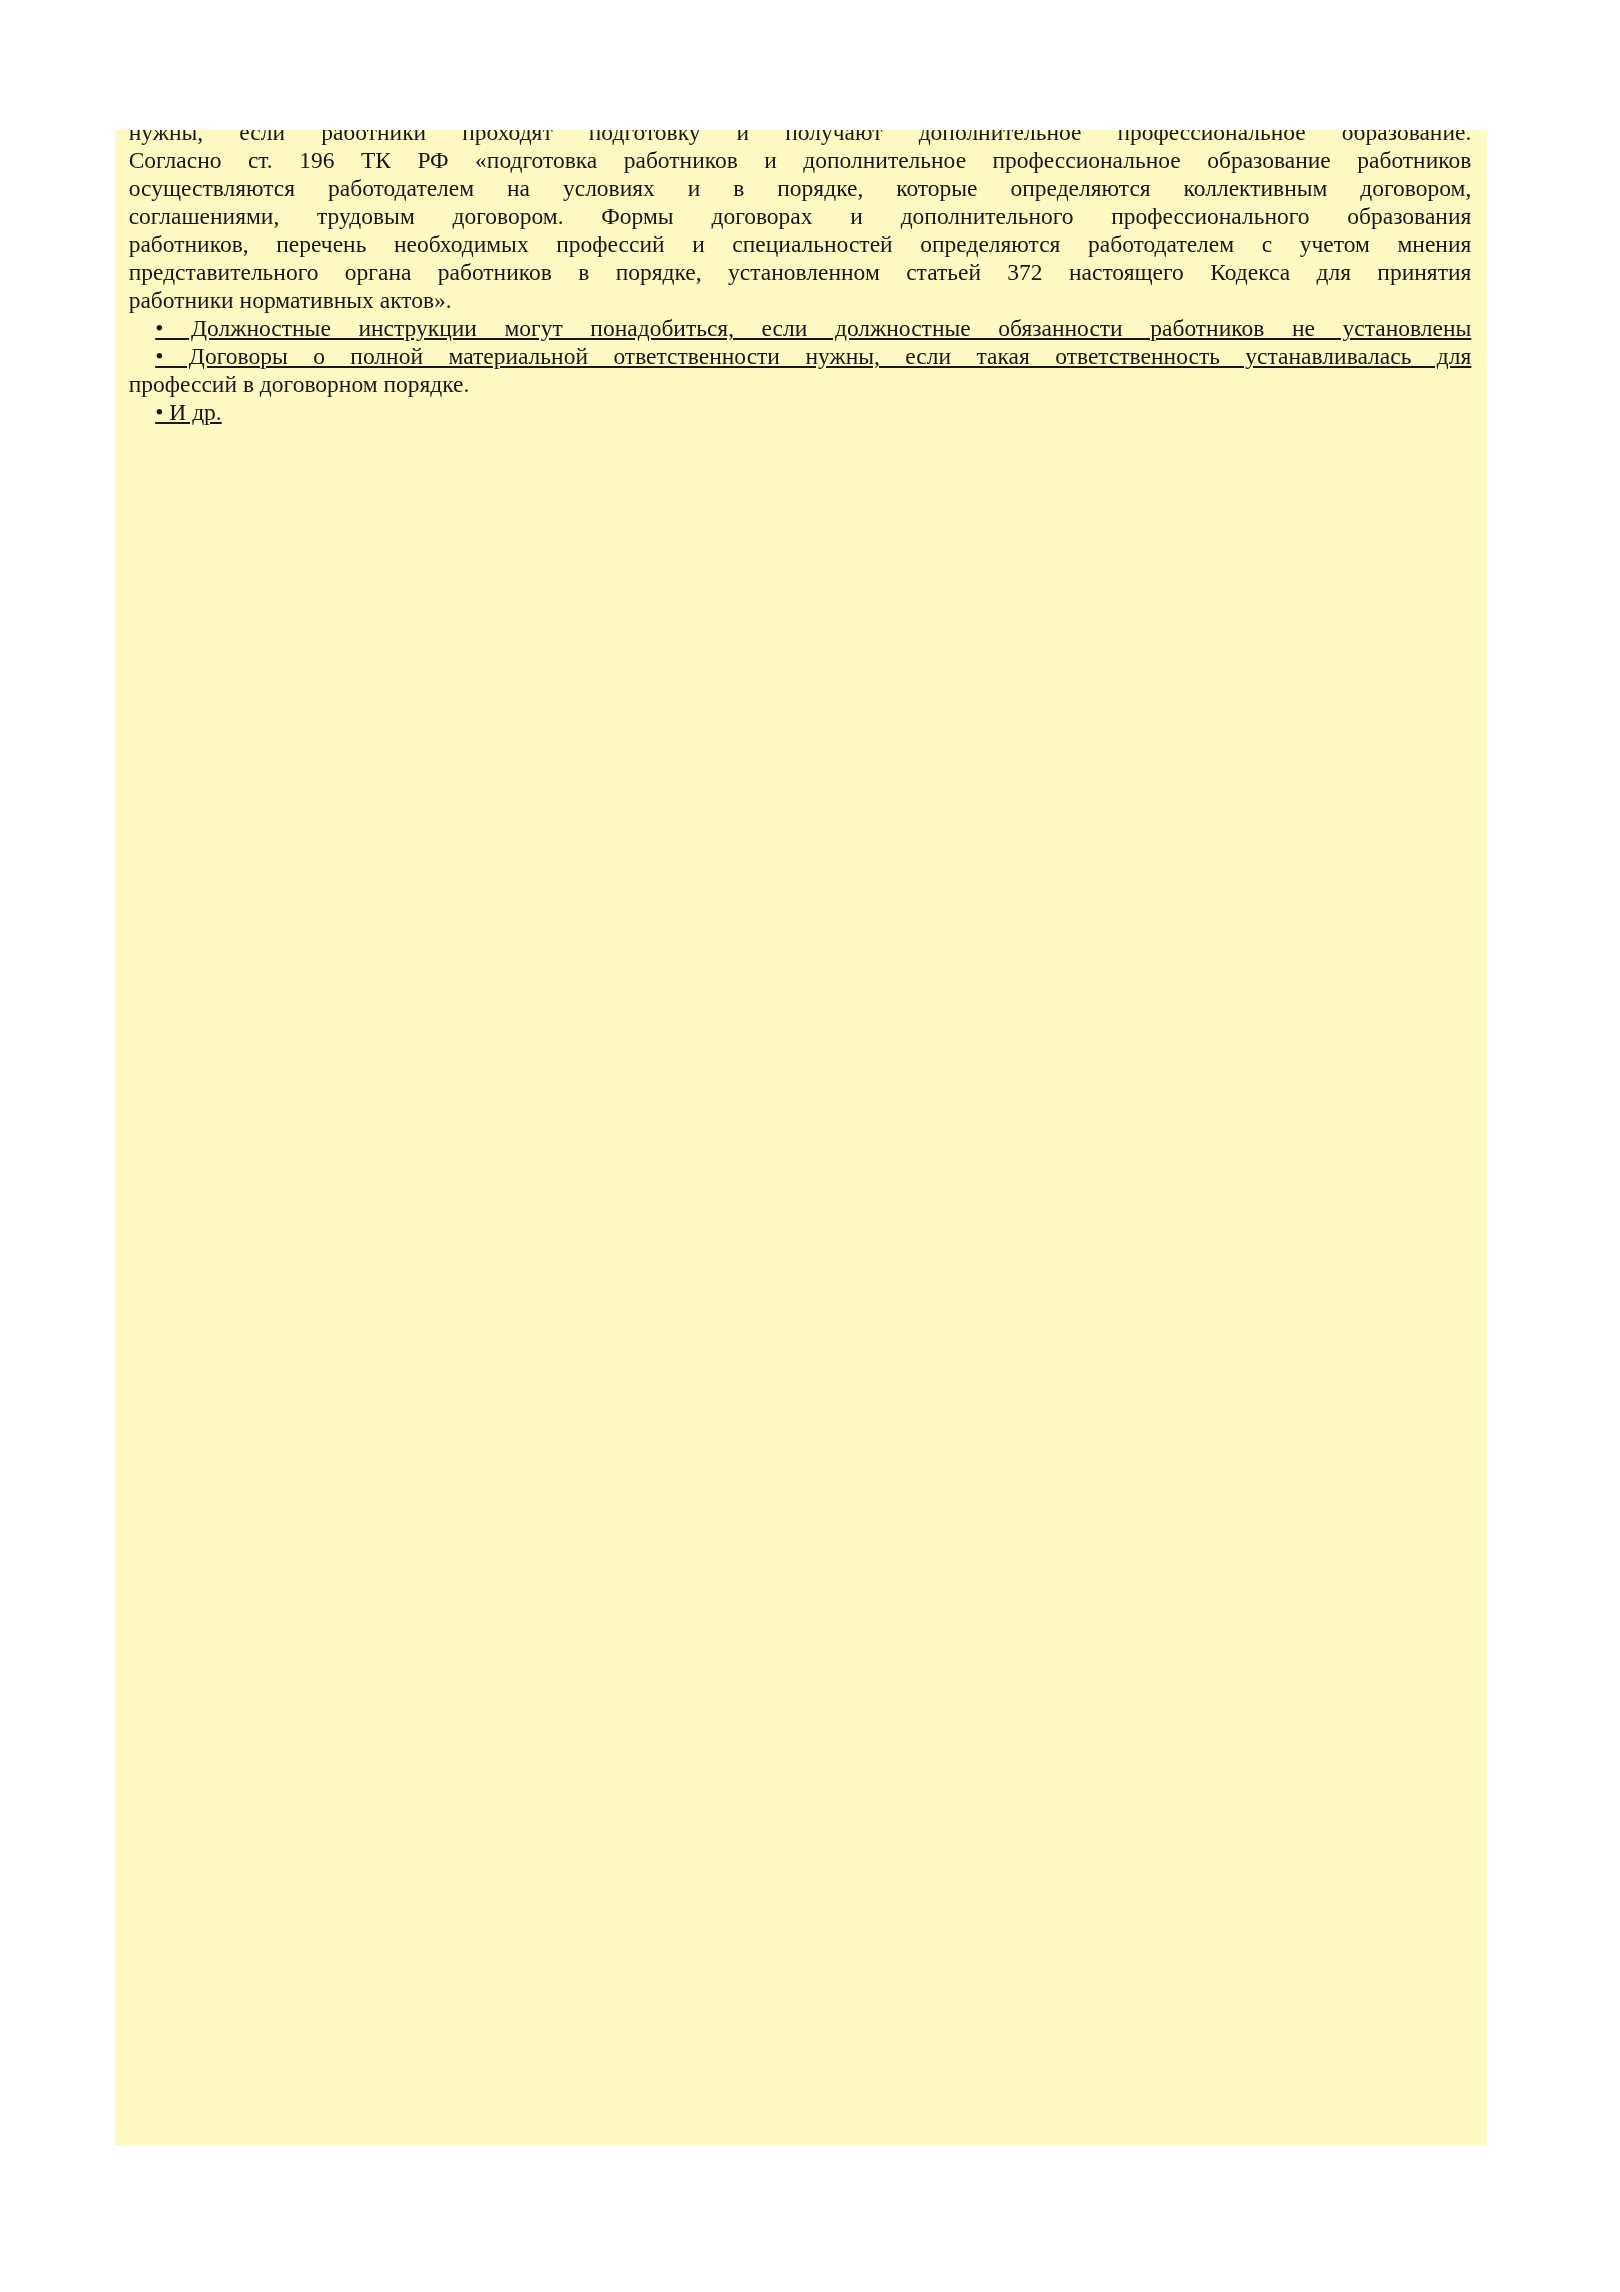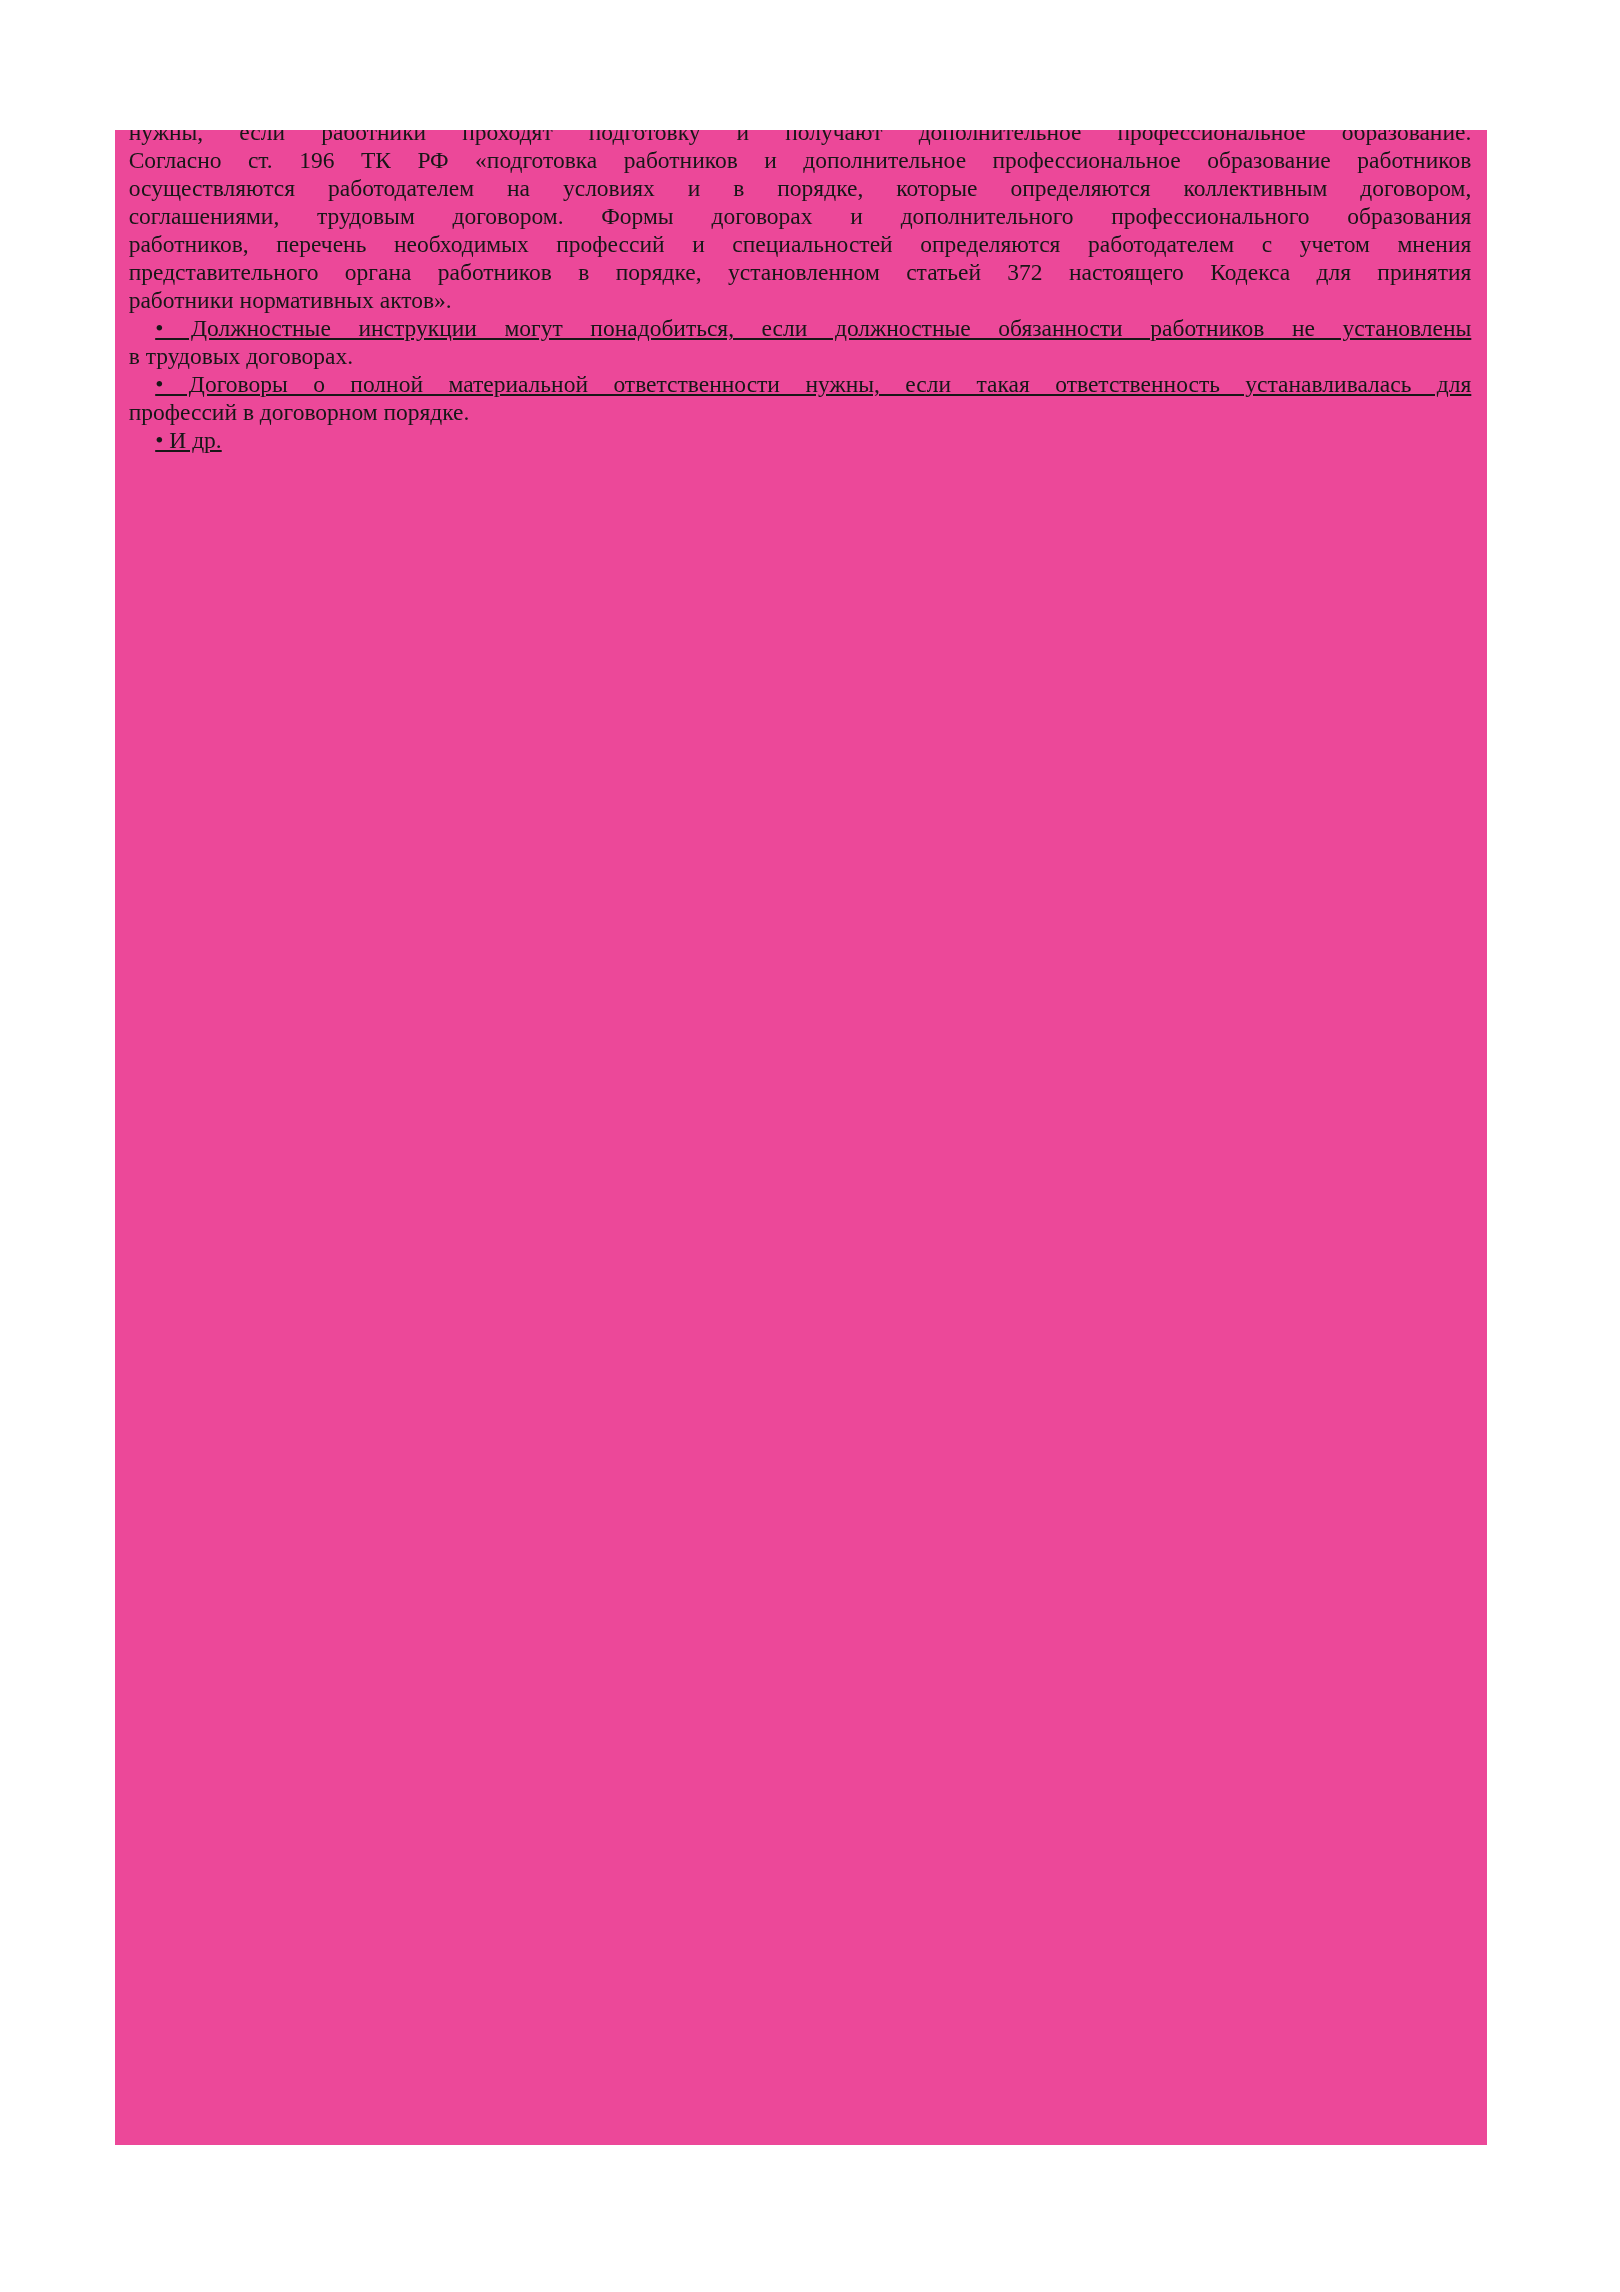--- a/index.html
+++ b/index.html
@@ -12,21 +12,21 @@
     height: 2293px;
     position: relative;
     font-family: "Liberation Serif", "DejaVu Serif", serif;
   }
   .page {
     position: absolute;
     left: 115px;
     top: 130px;
     width: 1372px;
     height: 2015px;
-    background: #ec4899;
+    background: #fef9c3;
     overflow: hidden;
   }
   .content {
     margin-top: -11.8px;
     padding: 0 15.7px 0 13.7px;
     color: #171717;
     font-size: 23.5px;
     line-height: 28px;
   }
   .line {
@@ -48,21 +48,20 @@
   <div class="content">
     <div class="line">нужны, если работники проходят подготовку и получают дополнительное профессиональное образование.</div>
     <div class="line">Согласно ст. 196 ТК РФ «подготовка работников и дополнительное профессиональное образование работников</div>
     <div class="line">осуществляются работодателем на условиях и в порядке, которые определяются коллективным договором,</div>
     <div class="line">соглашениями, трудовым договором. Формы договорах и дополнительного профессионального образования</div>
     <div class="line">работников, перечень необходимых профессий и специальностей определяются работодателем с учетом мнения</div>
     <div class="line">представительного органа работников в порядке, установленном статьей 372 настоящего Кодекса для принятия</div>
     <div class="line no-stretch">работники нормативных актов».</div>
 
     <div class="line indent">• Должностные инструкции могут понадобиться, если должностные обязанности работников не установлены</div>
-    <div class="line no-stretch">в трудовых договорах.</div>
 
     <div class="line indent">• Договоры о полной материальной ответственности нужны, если такая ответственность устанавливалась для</div>
     <div class="line no-stretch">профессий в договорном порядке.</div>
 
     <div class="line indent no-stretch">• И др.</div>
   </div>
 </div>
 
 
 </body></html>

